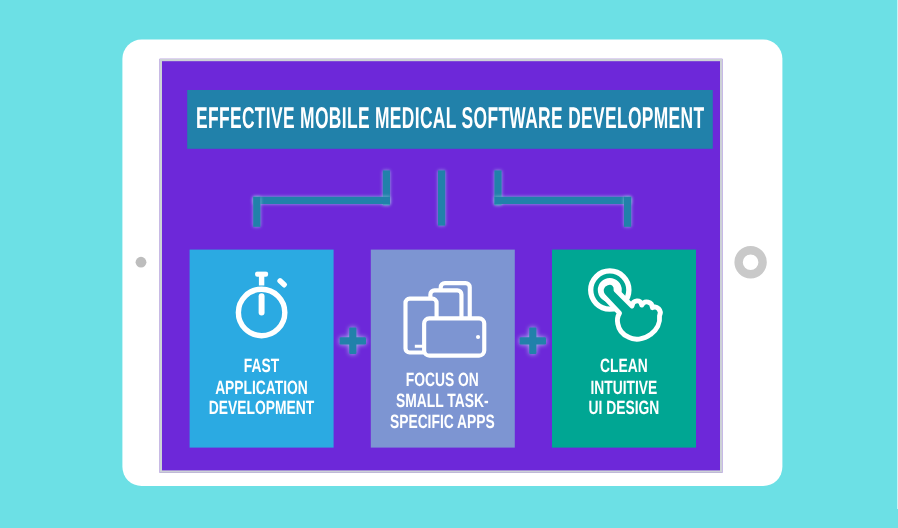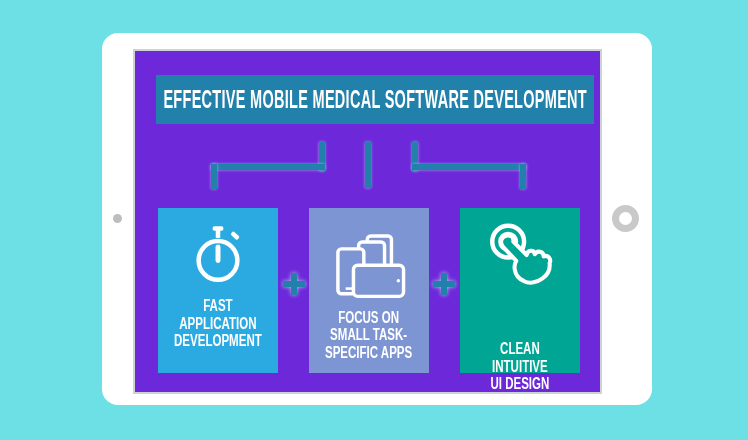--- a/index.html
+++ b/index.html
@@ -25,21 +25,21 @@
   .stub-right  {left:277px;top:91px;width:6px;height:29px;}
   .horiz-left  {left:76px; top:113px;width:114px;height:6px;}
   .horiz-right {left:277px;top:113px;width:114px;height:6px;}
   .drop-left   {left:76px; top:113px;width:6px;height:25px;}
   .drop-right  {left:385px;top:113px;width:6px;height:25px;}
 
   
   .box{position:absolute;top:157px;width:120px;height:165px;display:flex;flex-direction:column;align-items:center;}
   .box-fast {left:23px;}
   .box-focus{left:174px;justify-content:center;}
-  .box-clean{left:325px;gap:43px;}
+  .box-clean{left:325px;}
   .box-icon{margin-top:16px;height:62px;display:flex;align-items:center;justify-content:center;}
   .box-label{margin-top:11px;text-align:center;color:#ffffff;font-weight:bold;font-size:16px;line-height:17.5px;transform:scaleX(0.72);transform-origin:50% 50%;}
   .box-label span{display:block;white-space:nowrap;}
 
   
   .plus{position:absolute;top:222px;width:22px;height:22px;filter:drop-shadow(0 0 2px rgba(180,215,235,.9));}
   .plus-1{left:148px;}
   .plus-2{left:298px;}
   .plus::before,.plus::after{content:"";position:absolute;background:#2181aa;border-radius:1px;}
   .plus::before{left:0;top:8px;width:22px;height:6px;}

